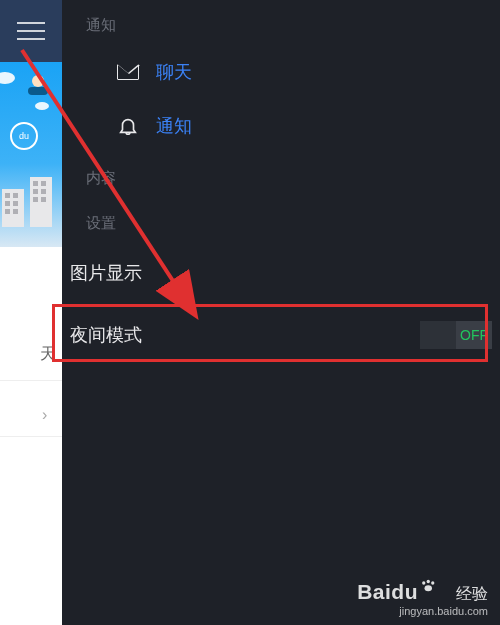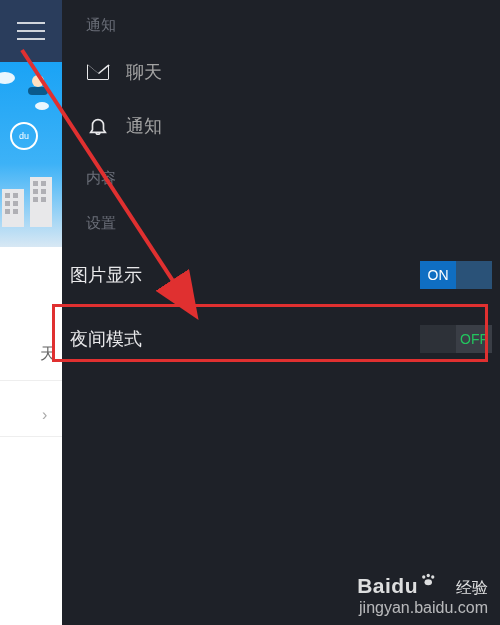--- a/index.html
+++ b/index.html
@@ -102,22 +102,23 @@
     }
     .section-label {
       padding: 16px 24px 10px;
       font-size: 15px;
       color: #6a6e78;
     }
     .menu-item {
       display: flex;
       align-items: center;
       padding: 15px 24px;
-      color: #a3a3a3;
+      color: #3b82f6;
       font-size: 18px;
+      margin-left: 30px;
     }
     .menu-icon {
       width: 24px;
       height: 20px;
       margin-right: 16px;
       display: flex;
       align-items: center;
       justify-content: center;
     }
     .mail-icon {
@@ -172,21 +173,21 @@
       position:absolute; left:12px; top:40px; z-index:11; pointer-events:none;
     }
     .watermark {
       position:absolute; right:12px; bottom:8px; text-align:right; z-index:20;
       color:#fff; opacity:.85;
     }
     .wm-top { display:flex; align-items:baseline; justify-content:flex-end; gap:2px; }
     .wm-brand { font-size:21px; font-weight:600; letter-spacing:.5px; }
     .wm-paw { font-size:12px; position:relative; top:-6px; }
     .wm-cn { font-size:16px; margin-left:16px; }
-    .wm-url { font-size:16px; opacity:.8; }
+    .wm-url { font-size:11px; opacity:.8; }
   </style>
 </head>
 <body>
 
 <div class="left-strip"></div>
 
 <div class="hamburger-zone">
   <div class="hamburger-lines">
     <span></span>
       <span></span>
@@ -229,24 +230,20 @@
     <span>通知</span>
   </div>
 
   <div class="section-label">内容</div>
 
 
   <div class="section-label">设置</div>
 
   <div class="setting-row">
     <span>图片显示</span>
-    <div class="toggle toggle-on">
-      <div class="toggle-half">ON</div>
-      <div class="toggle-half"></div>
-    </div>
   </div>
 
   <div class="setting-row">
     <span>夜间模式</span>
     <div class="toggle toggle-off">
       <div class="toggle-half"></div>
       <div class="toggle-half">OFF</div>
     </div>
   </div>
 

